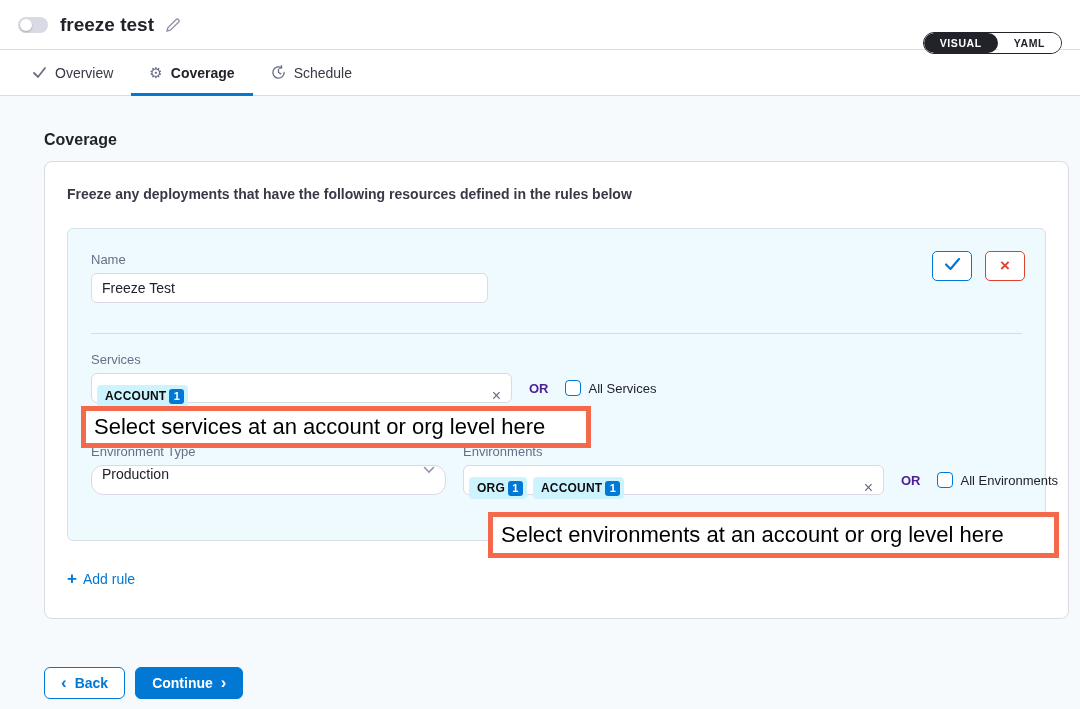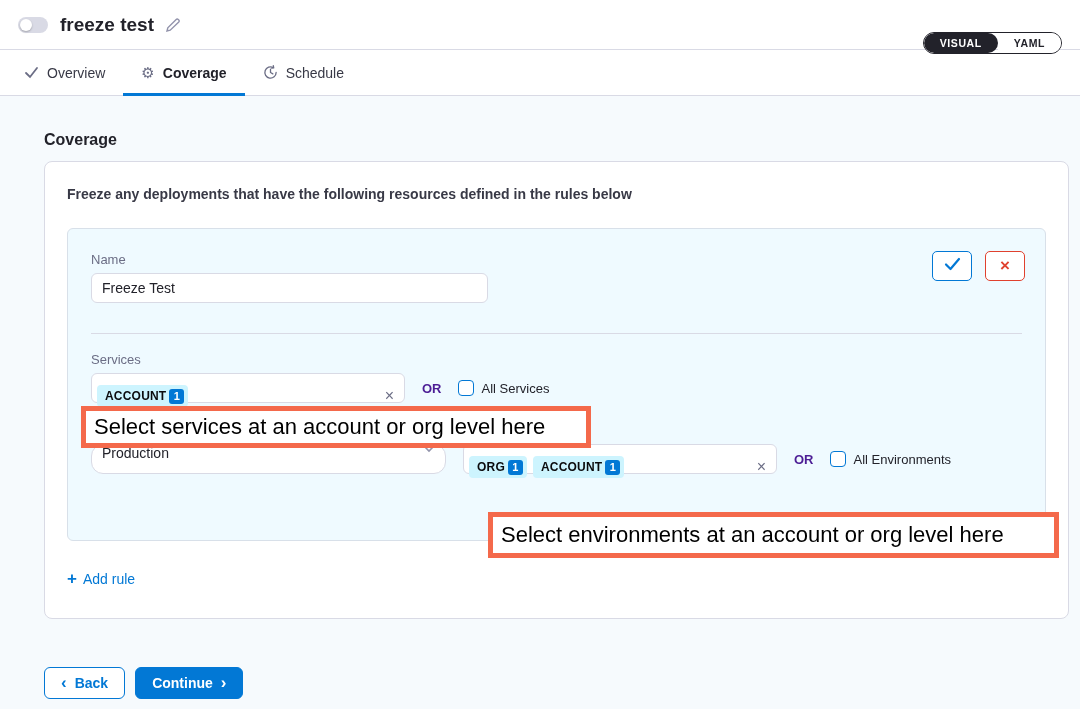--- a/index.html
+++ b/index.html
@@ -12,21 +12,21 @@
   .toggle .knob { position:absolute; top:2px; left:2px; width:12px; height:12px; border-radius:50%; background:#fff; box-shadow:0 1px 2px rgba(0,0,0,.25); }
   .title { font-size:19px; font-weight:700; color:#22222a; margin-left:12px; }
   .edit-ic { margin-left:10px; display:inline-flex; cursor:pointer; }
   .spacer { flex:1; }
   .mode { display:flex; border:1px solid #22222a; border-radius:12px; overflow:hidden; height:22px;margin-top:36px; }
   .mode button { border:none; font:700 10.5px "Liberation Sans",sans-serif; letter-spacing:.6px; padding:0 16px; cursor:pointer; height:100%; }
   .mode .sel { background:#22222a; color:#fff; border-radius:11px; }
   .mode .unsel { background:#fff; color:#22222a;text-align:center; }
 
   
-  .tabs { height:46px; background:#fff; border-bottom:1px solid #d9dae5; display:flex; align-items:stretch; padding:0 6px; }
+  .tabs { height:46px; background:#fff; border-bottom:1px solid #d9dae5; display:flex; align-items:stretch; padding:0 14px; }
   .tab { display:flex; align-items:center; gap:8px; padding:0 18px; font-size:14px; color:#383946; cursor:pointer; position:relative; }
   .tab .ticon { display:inline-flex; color:#6b6d85; font-size:15px; line-height:1; }
   .tab.active { font-weight:700; color:#22222a; }
   .tab.active::after { content:""; position:absolute; left:0; right:0; bottom:-1px; height:3px; background:#0278d5; }
 
   
   main { padding:35px 0 0 44px; }
   .heading { font-size:16px; font-weight:700; margin-bottom:12px; }
   .card { width:1025px; background:#fff; border:1px solid #d9dae5; border-radius:8px; padding:24px 22px 30px 22px; position:relative; }
   .desc { font-size:14px; font-weight:700; color:#383946; margin-bottom:26px; }
@@ -36,21 +36,21 @@
   .field-label { font-size:13px; color:#6b6d85; margin-bottom:6px; }
   .tinput { background:#fff; border:1px solid #d9dae5; border-radius:6px; height:30px; font:14px "Liberation Sans",sans-serif; color:#22222a; padding:0 10px; width:397px; outline:none; }
 
   .confirm-group { position:absolute; top:22px; right:20px; display:flex; gap:13px; }
   .icon-btn { width:40px; height:30px; background:#fff; border-radius:5px; display:flex; align-items:center; justify-content:center; cursor:pointer; }
   .icon-btn.ok { border:1px solid #0278d5; color:#0278d5; }
   .icon-btn.cancel { border:1px solid #e0412e; color:#e0412e; font-size:17px; font-weight:700; }
 
   .divider { border:none; border-top:1px solid #d9dae5; margin:30px 0 18px 0; }
 
-  .chip-input { background:#fff; border:1px solid #d9dae5; border-radius:6px; height:30px; width:314px; display:flex; align-items:center; padding:16px 10px 0 5px; gap:6px; }
+  .chip-input { background:#fff; border:1px solid #d9dae5; border-radius:6px; height:30px; width:421px; display:flex; align-items:center; padding:16px 10px 0 5px; gap:6px; }
   .chip { background:#cdf4fe; border-radius:4px; height:22px; display:flex; align-items:center; padding:0 4px 0 8px; font-size:12px; font-weight:600; color:#0b0b0d; letter-spacing:.2px; gap:3px; }
   .chip .count { background:#0278d5; color:#fff; font-size:11px; font-weight:700; border-radius:3px; min-width:15px; height:15px; display:flex; align-items:center; justify-content:center; padding:0 2px; }
   .clear-x { margin-left:auto; color:#6b6d85; font-size:16px; cursor:pointer; line-height:1; }
 
   .inline-row { display:flex; align-items:center; }
   .or { font-size:13px; font-weight:600; color:#4c1d95; margin:0 16px 0 17px; }
   .cbx { width:16px; height:16px; border:1.6px solid #0278d5; border-radius:4px; background:#fff; cursor:pointer; flex:0 0 auto; }
   .cbx-label { font-size:13px; color:#22222a; margin-left:8px; white-space:nowrap; }
 
   .env-row { display:flex; margin-top:41px; }
@@ -151,30 +151,32 @@
           </span>
           <span class="clear-x">×</span>
         </div>
         <span class="or">OR</span>
         <span class="cbx"></span>
         <span class="cbx-label">All Services</span>
       </div>
 
       <div class="env-row">
         <div class="col-envtype">
+          <div class="field-label">Environment Type</div>
           <div class="select">
             <span>Production</span>
             <span class="chev">
               <svg width="12" height="8" viewBox="0 0 12 8" fill="none" stroke="#9293ab" stroke-width="1.6" stroke-linecap="round">
                   <polyline points="1.5,1.5 6,6 10.5,1.5"></polyline>
                 </svg>
             </span>
           </div>
         </div>
         <div>
+          <div class="field-label">Environments</div>
           <div class="inline-row">
             <div class="chip-input">
               <span class="chip">
                 <span>ORG</span>
                 <span class="count">1</span>
               </span>
               <span class="chip">
                 <span>ACCOUNT</span>
                 <span class="count">1</span>
               </span>

